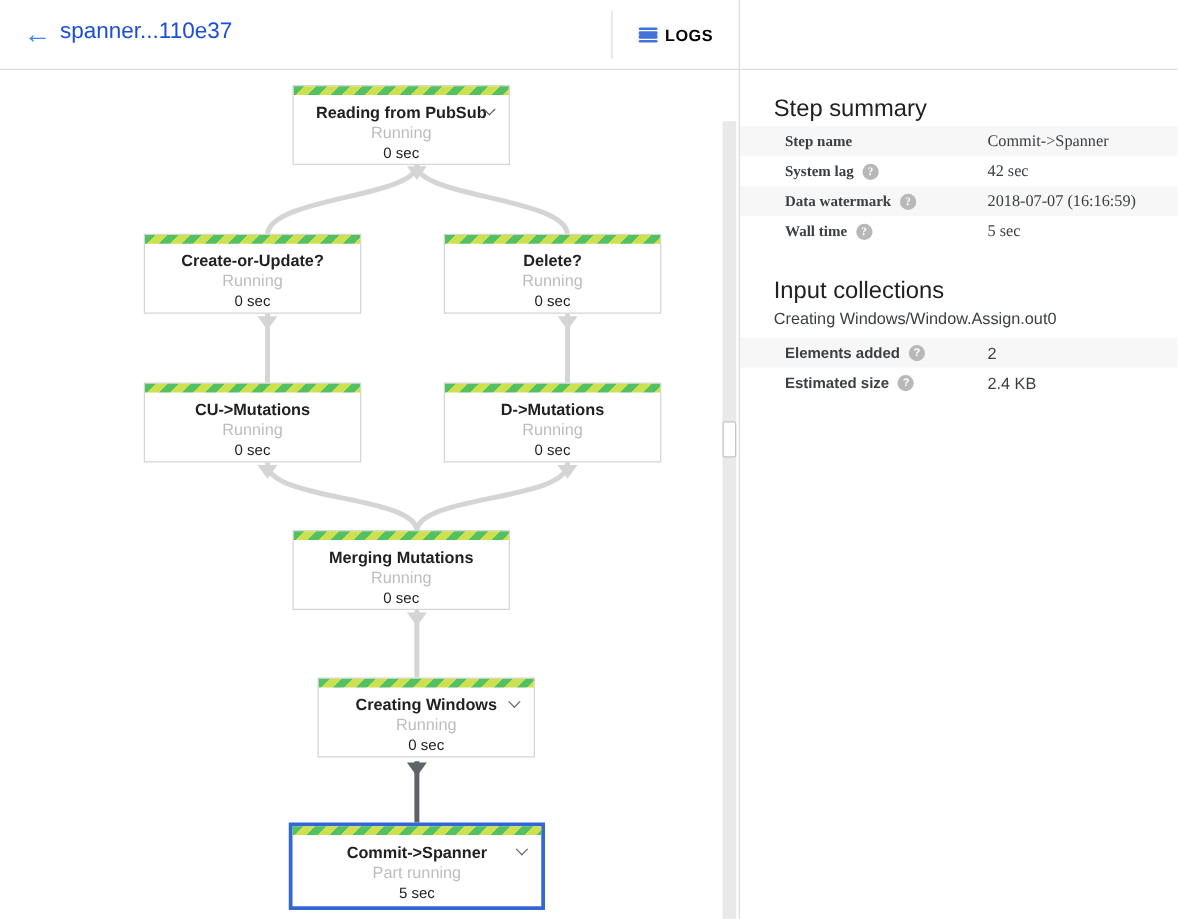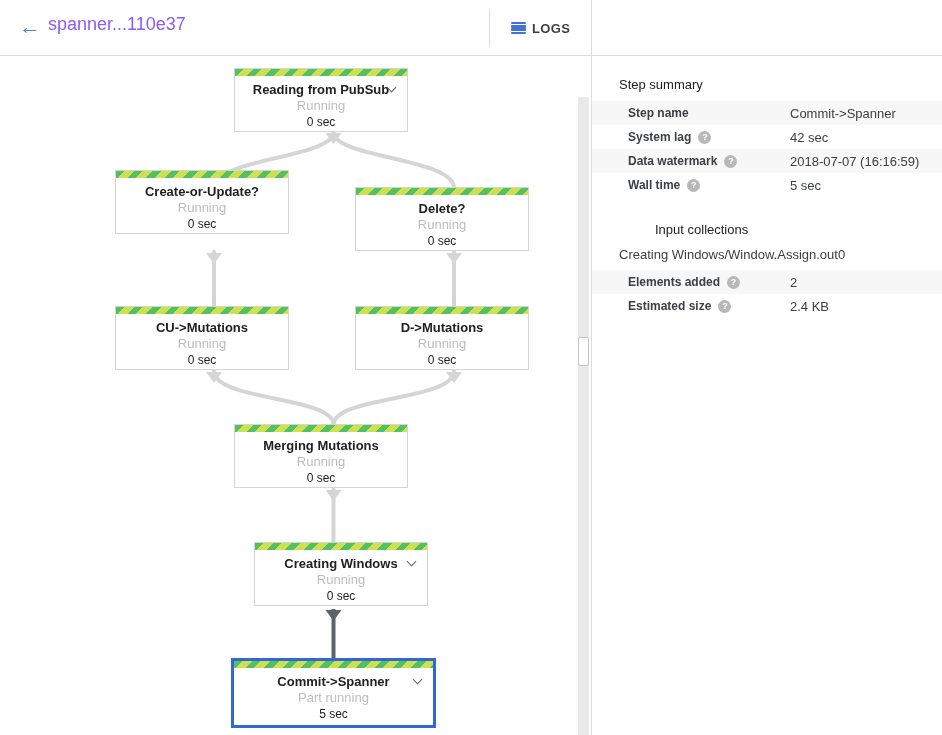--- a/index.html
+++ b/index.html
@@ -5,33 +5,33 @@
   * { margin:0; padding:0; box-sizing:border-box; }
   html,body { width:942px; height:735px; overflow:hidden; background:#fff;
     font-family:"Liberation Sans", sans-serif; color:#212121; }
 
   
   .header { position:absolute; left:0; top:0; width:942px; height:56px;
     border-bottom:1px solid #dadce0; background:#fff; z-index:5; }
   .back-btn { position:absolute; left:14px; top:11px; width:32px; height:32px;
     font-size:22px; color:#4285f4; display:flex; align-items:center; justify-content:center;
     cursor:pointer; }
-  .job-title { position:absolute; left:48px; top:14px; font-size:18px; color:#8b5cf6; }
+  .job-title { position:absolute; left:48px; top:14px; font-size:18px; color:#1d4ed8; }
   .logs-divider { position:absolute; left:489px; top:9px; width:1px; height:38px; background:#dadce0; }
   .logs-btn { position:absolute; left:511px; top:15px; height:26px; display:flex;
     align-items:center; gap:6px; cursor:pointer; }
   .logs-icon { width:15px; height:12px; display:flex; flex-direction:column; justify-content:space-between; }
   .logs-icon i { display:block; height:2.4px; background:#4272d9; border-radius:1px; }
-  .logs-label { font-size:13px; font-weight:bold; color:#404040; letter-spacing:0.4px; }
+  .logs-label { font-size:13px; font-weight:bold; color:#000000; letter-spacing:0.4px; }
 
   
   .panel { position:absolute; left:592px; top:0; width:350px; height:735px; background:#fff; }
   .panel-divider { position:absolute; left:591px; top:0; width:1px; height:735px; background:#dadce0; z-index:6; }
 
-  .section-heading { position:absolute; left:27px; font-size:13px; color:#212121; }
+  .section-heading { position:absolute; left:27px; font-size:19px; color:#212121; }
   .collection-name { position:absolute; left:27px; font-size:13px; color:#3c4043; }
 
   .kv-table { position:absolute; left:0; width:350px; }
   .kv-row { display:flex; align-items:center; height:24px; padding-left:36px; }
   .kv-row.alt { background:#f7f7f7; }
   .kv-label { font-size:12px; font-weight:bold; color:#3c4043; }
   .kv-help { width:13px; height:13px; margin-left:7px; border-radius:50%; background:#b8b8b8;
     color:#fff; font-size:9px; font-weight:bold; display:inline-flex; align-items:center;
     justify-content:center; line-height:1; }
   .kv-value { position:absolute; left:198px; font-size:13px; color:#3c4043; }
@@ -89,21 +89,21 @@
   </svg>
 
   <div class="node" style="left:234px; top:12px;">
     <div class="stripe"></div>
     <span class="chev"></span>
     <div class="ntitle">Reading from PubSub</div>
     <div class="nstatus">Running</div>
     <div class="ntime">0 sec</div>
   </div>
 
-  <div class="node" style="left:115px; top:114px;text-align:center;">
+  <div class="node" style="left:115px; top:131px;text-align:center;">
     <div class="stripe"></div>
     <div class="ntitle">Create-or-Update?</div>
     <div class="nstatus">Running</div>
     <div class="ntime">0 sec</div>
   </div>
 
   <div class="node" style="left:355px; top:131px;">
     <div class="stripe"></div>
     <div class="ntitle">Delete?</div>
     <div class="nstatus">Running</div>
@@ -164,21 +164,21 @@
       </span>
     <span class="logs-label">LOGS</span>
   </div>
 </div>
 
 <div class="panel-divider"></div>
 <div class="panel">
 
   <div class="section-heading" style="top:77px;">Step summary</div>
 
-  <div class="kv-table" style="top:101px;">
+  <div class="kv-table" style="top:101px;font-family:Liberation Serif, serif;">
     <div class="kv-row alt">
       <span class="kv-label">Step name</span>
       <span class="kv-value">Commit-&gt;Spanner</span>
     </div>
     <div class="kv-row">
       <span class="kv-label">System lag</span>
       <span class="kv-help">?</span>
       <span class="kv-value">42 sec</span>
     </div>
     <div class="kv-row alt">
@@ -186,21 +186,21 @@
       <span class="kv-help">?</span>
       <span class="kv-value">2018-07-07 (16:16:59)</span>
     </div>
     <div class="kv-row">
       <span class="kv-label">Wall time</span>
       <span class="kv-help">?</span>
       <span class="kv-value">5 sec</span>
     </div>
   </div>
 
-  <div class="section-heading" style="top:222px;margin-left:36px;">Input collections</div>
+  <div class="section-heading" style="top:222px;">Input collections</div>
   <div class="collection-name" style="top:247px;">Creating Windows/Window.Assign.out0</div>
 
   <div class="kv-table" style="top:270px;">
     <div class="kv-row alt">
       <span class="kv-label">Elements added</span>
       <span class="kv-help">?</span>
       <span class="kv-value">2</span>
     </div>
     <div class="kv-row">
       <span class="kv-label">Estimated size</span>

